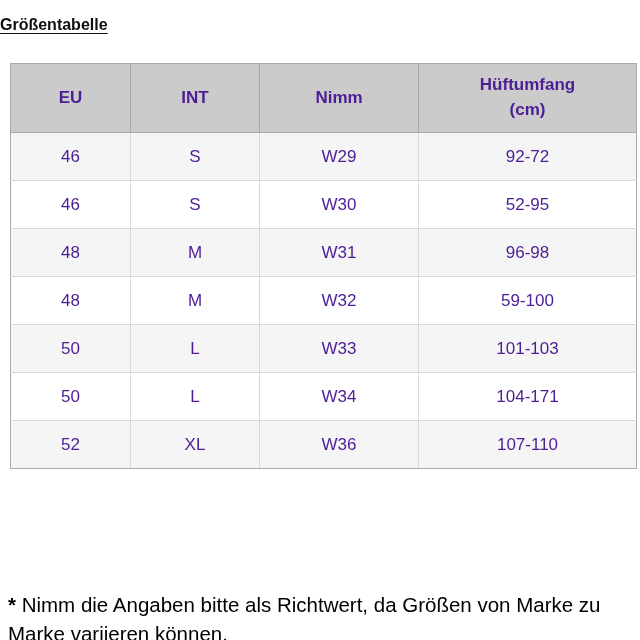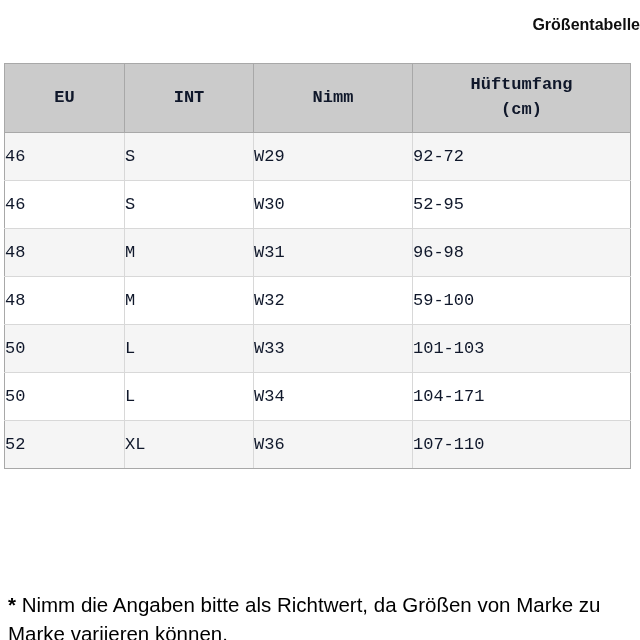--- a/index.html
+++ b/index.html
@@ -11,36 +11,37 @@
     overflow: hidden;
   }
   .page {
     width: 640px;
     height: 640px;
     position: relative;
     font-family: "Liberation Sans", sans-serif;
   }
   .page-title {
     margin-top: 16px;
-    text-align: right;
+    text-align: left;
     font-family: "Liberation Sans", sans-serif;
     font-size: 16px;
     font-weight: bold;
     color: #0f0f0f;
+    text-decoration: underline;
     text-underline-offset: 3px;
   }
   table.size-table {
     position: absolute;
-    left: 4px;
+    left: 10px;
     top: 47px;
     width: 626px;
     border-collapse: collapse;
     table-layout: fixed;
-    font-family: Liberation Mono, monospace;
-    color: #0f172a;
+    font-family: Liberation Sans, sans-serif;
+    color: #4c1d95;
   }
   col.c1 { width: 120px; }
   col.c2 { width: 129px; }
   col.c3 { width: 159px; }
   col.c4 { width: 218px; }
   table.size-table th {
     height: 68px;
     background: #cbcbcb;
     border: 1px solid #a8a8a8;
     font-size: 17px;
@@ -49,21 +50,21 @@
     vertical-align: middle;
     white-space: pre-line;
     line-height: 1.45;
     padding: 0;
   }
   table.size-table td {
     height: 47px;
     border: 1px solid #d8d8d8;
     font-size: 17px;
     font-weight: normal;
-    text-align: left;
+    text-align: center;
     vertical-align: middle;
     padding: 0;
   }
   table.size-table { border: 1px solid #a8a8a8; }
   table.size-table tr.alt td { background: #f5f5f5; }
   table.size-table tr.plain td { background: #ffffff; }
   
   table.size-table td:first-child { border-left-color: #a8a8a8; }
   table.size-table td:last-child { border-right-color: #a8a8a8; }
   table.size-table tr:last-child td { border-bottom-color: #a8a8a8; }

